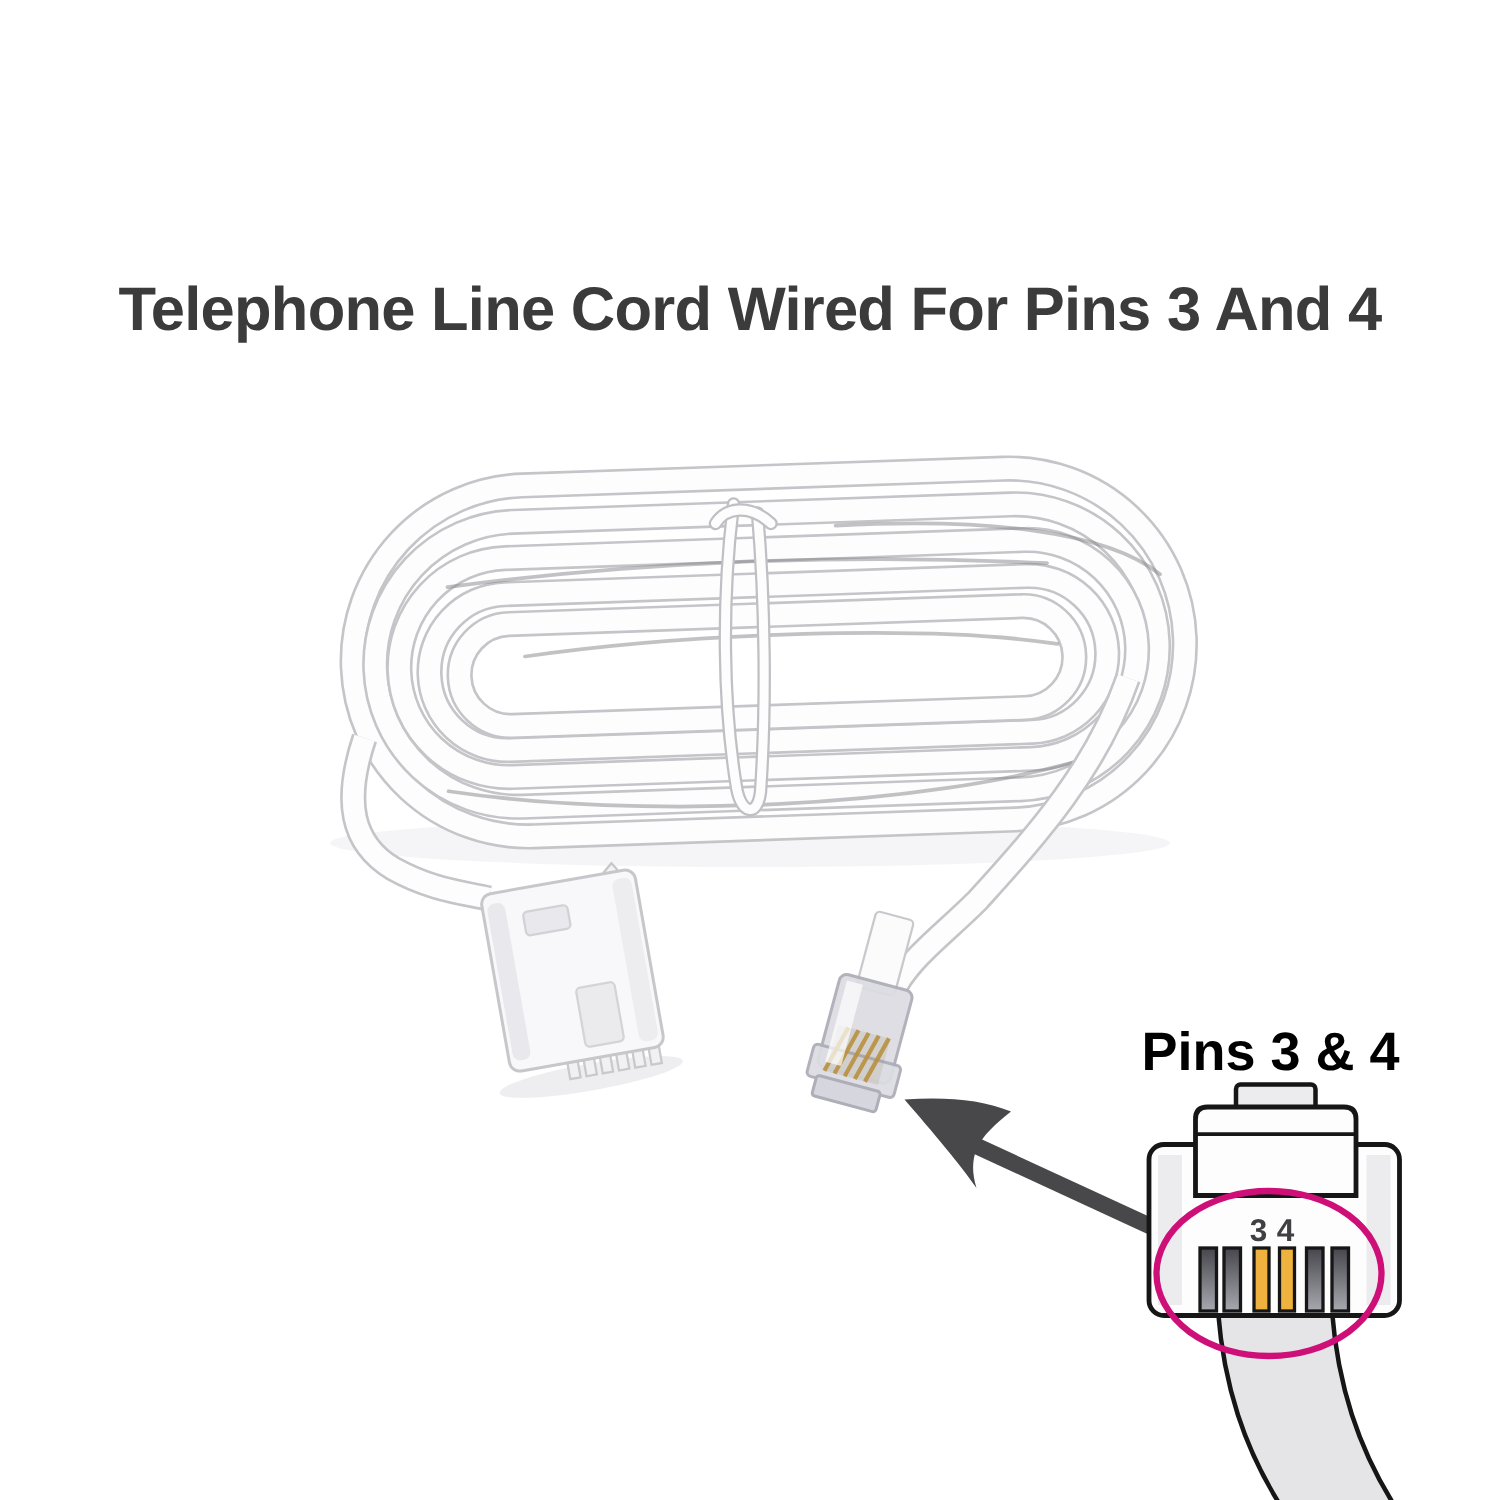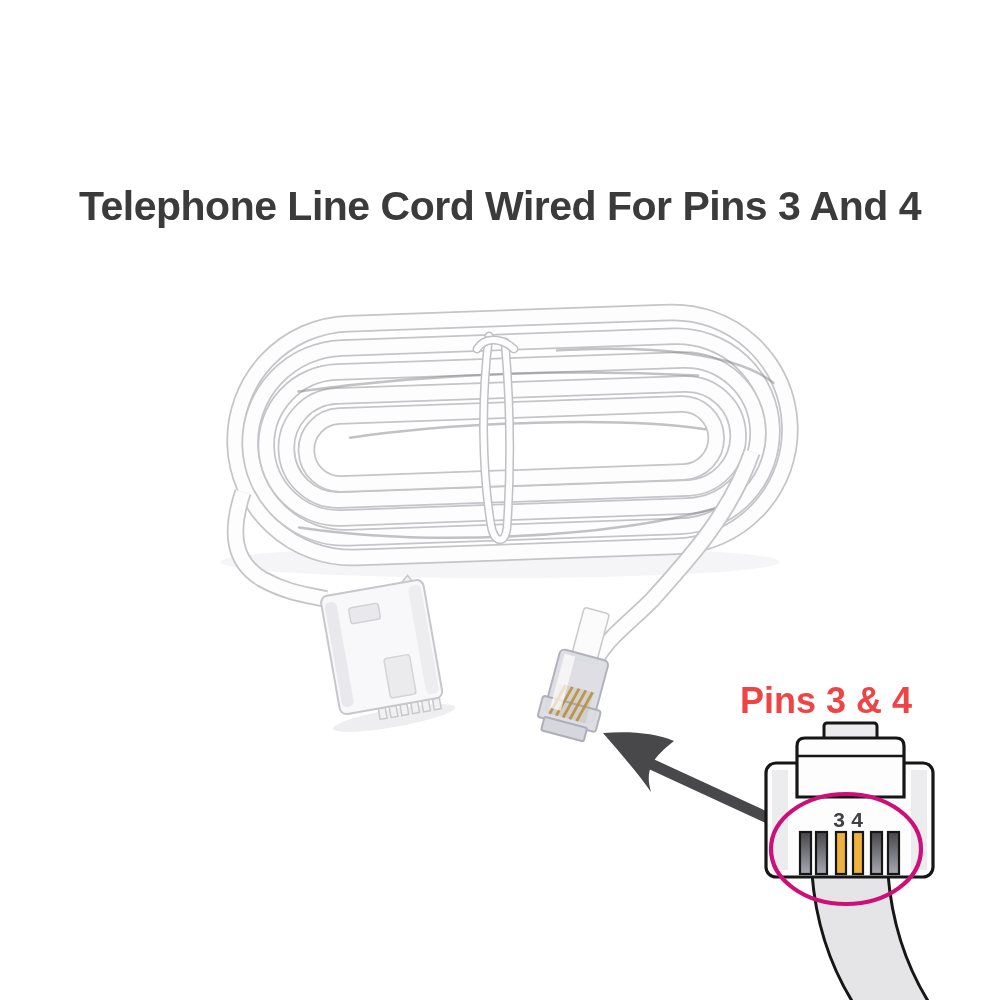--- a/index.html
+++ b/index.html
@@ -1,22 +1,22 @@
 <!DOCTYPE html>
 <html><head>
 <meta charset="utf-8">
 <style>
   html,body{margin:0;padding:0;background:#ffffff;}
   .canvas{position:relative;width:1000px;height:1000px;background:#ffffff;overflow:hidden;
           font-family:"Liberation Sans",sans-serif;}
   .canvas svg{position:absolute;left:0;top:0;}
   .title{position:absolute;left:0;right:0;top:183px;text-align:center;
          font-size:41px;font-weight:700;letter-spacing:-0.5px;color:#3b3b3b;white-space:nowrap;}
-  .callout-label{position:absolute;left:740px;top:680px;width:214px;text-align:left;
-         font-size:36px;font-weight:700;color:#ef4444;white-space:nowrap;}
+  .callout-label{position:absolute;left:740px;top:680px;width:214px;text-align:center;
+         font-size:36px;font-weight:700;color:#000000;white-space:nowrap;}
   .pin-num{font-family:"Liberation Sans",sans-serif;font-size:21px;font-weight:700;fill:#3f3f44;}
   
   .co{fill:none;stroke:#c5c5c9;stroke-width:17.5;}
   .cw{fill:none;stroke:#fdfdfe;stroke-width:14;}
   .to{fill:none;stroke:#c0c0c4;stroke-width:9;stroke-linecap:round;}
   .tw{fill:none;stroke:#fdfdfe;stroke-width:6;stroke-linecap:round;}
   .acc{fill:none;stroke:#85858a;stroke-width:2.5;opacity:.5;stroke-linecap:round;}
 </style>
 </head>
 <body>

